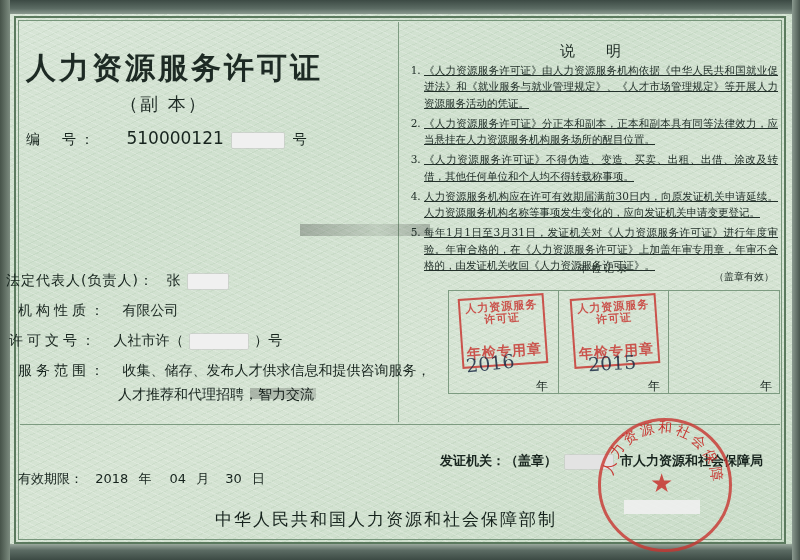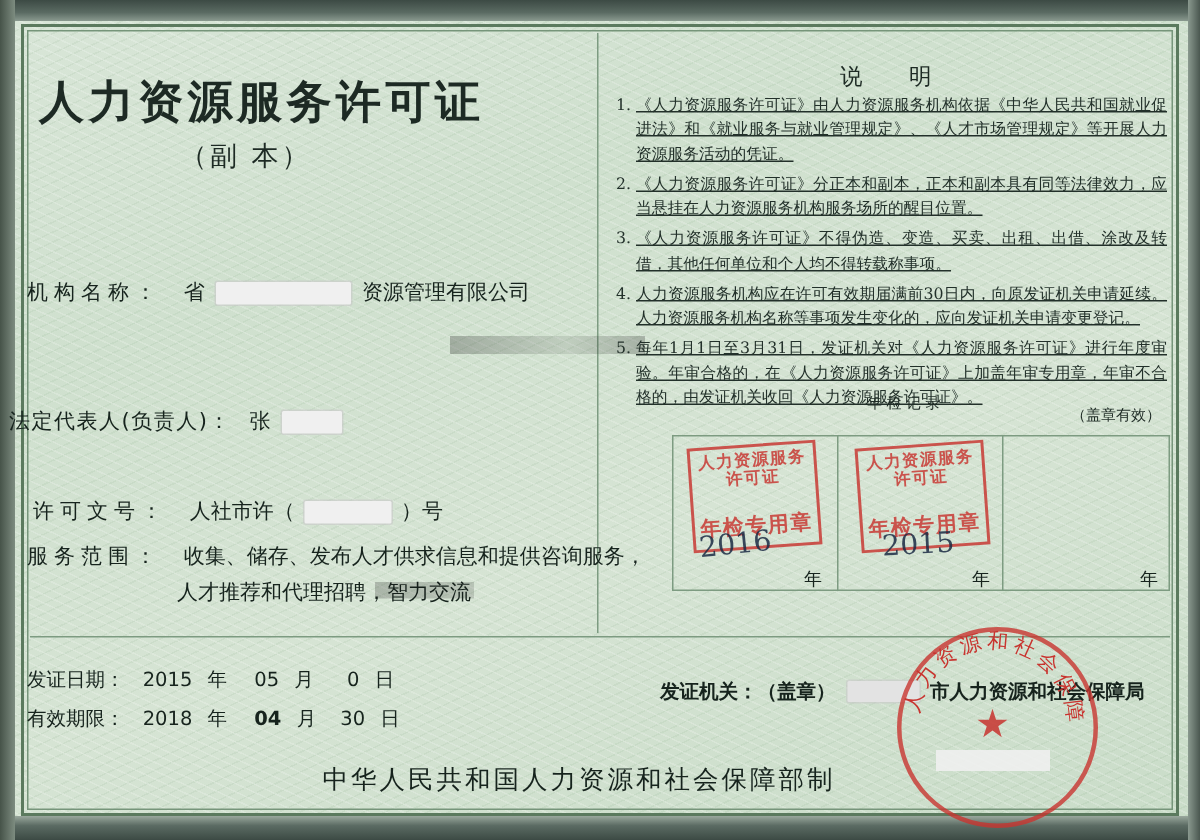--- a/index.html
+++ b/index.html
@@ -267,68 +267,63 @@
   <div class="paper-edge-right"></div>
 
   <div class="frame-outer"></div>
   <div class="frame-inner"></div>
   <div class="divider-v"></div>
   <div class="divider-h-bottom"></div>
 
   <div class="title-main">人力资源服务许可证</div>
   <div class="title-sub">（副 本）</div>
 
-
-  <div class="row" style="left:18px; top:186px;">
-    <span class="lbl">机构名称：</span>
-    <span class="val" style="margin-left:10px;">省</span>
-    <span class="redact" style="width:90px;height:15px;margin:0 3px;"></span>
-    <span class="val">资源管理有限公司</span>
-  </div>
+  <div class="row" style="left:26px; top:128px;">
+    <span class="lbl">编　号：</span>
+    <span class="val" style="font-size:17px; margin-left:24px;">510000121</span>
+    <span class="redact" style="width:52px;height:15px;margin:0 4px;"></span>
+    <span class="val">号</span>
+  </div>
+
 
   <div class="scribble" style="left:300px; top:224px; width:130px; height:12px; background:linear-gradient(90deg, rgba(30,30,30,.55), rgba(30,30,30,.2) 60%, rgba(30,30,30,.5)); opacity:.5;"></div>
 
   <div class="row" style="left:6px; top:272px;">
     <span class="lbl" style="letter-spacing:1px;">法定代表人(负责人)：</span>
     <span class="val" style="margin-left:8px;">张</span>
     <span class="redact" style="width:40px;height:15px;margin:0 3px;"></span>
   </div>
 
-
-  <div class="row" style="left:22px; top:332px;">
+  <div class="row" style="left:18px; top:302px;">
+    <span class="lbl">机构性质：</span>
+    <span class="val" style="margin-left:10px;">有限公司</span>
+  </div>
+
+  <div class="row" style="left:9px; top:332px;">
     <span class="lbl">许可文号：</span>
     <span class="val" style="margin-left:10px;">人社市许（</span>
     <span class="redact" style="width:58px;height:15px;margin:0 2px;"></span>
     <span class="val">）号</span>
   </div>
 
   <div class="row" style="left:18px; top:362px;">
     <span class="lbl">服务范围：</span>
     <span class="val" style="margin-left:10px;">收集、储存、发布人才供求信息和提供咨询服务，</span>
   </div>
   <div class="row" style="left:118px; top:386px;">
     <span class="val">人才推荐和代理招聘，智力交流</span>
   </div>
   <div class="scribble" style="left:250px; top:388px; width:66px; height:11px; background:linear-gradient(90deg, rgba(20,20,20,.5), rgba(20,20,20,.35)); opacity:.45;"></div>
 
-  <div class="issue-block" style="left:18px; top:444px;">
-    <span>发证日期：</span>
-    <span style="margin-left:8px;">2015</span>
-    <span style="margin-left:6px;">年</span>
-    <span style="margin-left:14px;">05</span>
-    <span style="margin-left:6px;">月</span>
-    <span style="margin-left:18px;">0</span>
-    <span style="margin-left:6px;">日</span>
-  </div>
 
   <div class="issue-block" style="left:18px; top:470px;">
     <span>有效期限：</span>
     <span style="margin-left:8px;">2018</span>
     <span style="margin-left:6px;">年</span>
-    <span style="margin-left:14px;font-weight:bold;">04</span>
+    <span style="margin-left:14px;">04</span>
     <span style="margin-left:6px;">月</span>
     <span style="margin-left:12px;">30</span>
     <span style="margin-left:6px;">日</span>
   </div>
 
   <div class="notice-title">说　明</div>
   <div class="notice-list">
     <ol>
       <li>《人力资源服务许可证》由人力资源服务机构依据《中华人民共和国就业促进法》和《就业服务与就业管理规定》、《人才市场管理规定》等开展人力资源服务活动的凭证。</li>
       <li>《人力资源服务许可证》分正本和副本，正本和副本具有同等法律效力，应当悬挂在人力资源服务机构服务场所的醒目位置。</li>

